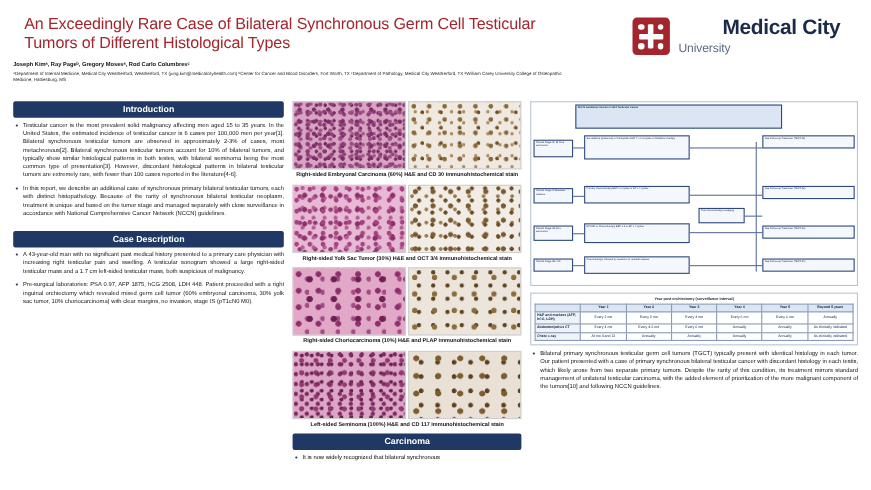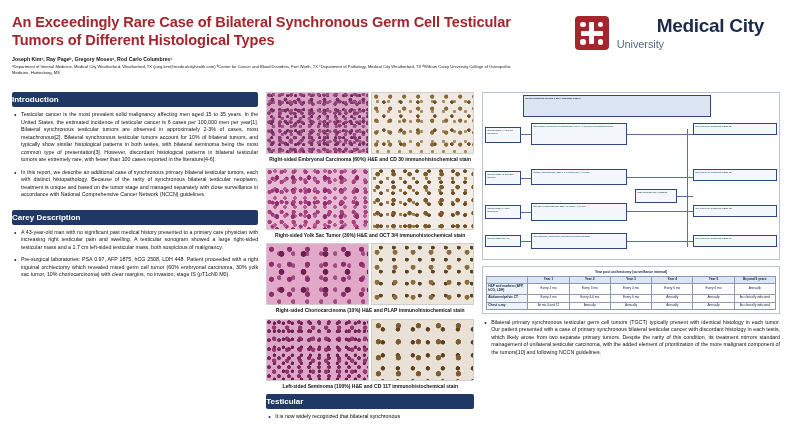--- a/index.html
+++ b/index.html
@@ -27,23 +27,23 @@
     align-items: flex-start;
     justify-content: space-between;
     height: 78px;
   }
   .header-left {
     width: 500px;
   }
   .poster-title {
     color: #a4262c;
     font-size: 14.6px;
-    font-weight: bold;
+    font-weight: normal;
     line-height: 1.22;
-    margin: 4px 0 6px 0;
+    margin: 4px 0 6px 10px;
     letter-spacing: -0.1px;
   }
   .authors {
     font-size: 5.2px;
     font-weight: bold;
     color: #111;
     line-height: 1.3;
     margin-bottom: 2px;
   }
   .affiliations {
@@ -113,21 +113,21 @@
   }
   .col-left { width: 248px; }
   .col-mid { width: 208px; }
   .col-right { width: 300px; }
 
   .section-head {
     background: #1f3864;
     color: #ffffff;
     font-size: 8px;
     font-weight: bold;
-    text-align: left;
+    text-align: center;
     padding: 3px 0;
     border-radius: 2px;
     margin-bottom: 4px;
   }
   .body-text {
     font-size: 5.3px;
     line-height: 1.42;
     color: #111;
   }
   ul.bullets {
@@ -342,21 +342,21 @@
       <div class="section-head">Introduction</div>
       <div class="body-text">
         <ul class="bullets">
           <li>Testicular cancer is the most prevalent solid malignancy affecting men aged 15 to 35 years. In the United States, the estimated incidence of testicular cancer is 6 cases per 100,000 men per year[1]. Bilateral synchronous testicular tumors are observed in approximately 2-3% of cases, most metachronous[2]. Bilateral synchronous testicular tumors account for 10% of bilateral tumors, and typically show similar histological patterns in both testes, with bilateral seminoma being the most common type of presentation[3]. However, discordant histological patterns in bilateral testicular tumors are extremely rare, with fewer than 100 cases reported in the literature[4-6].</li>
           <li>In this report, we describe an additional case of synchronous primary bilateral testicular tumors, each with distinct histopathology. Because of the rarity of synchronous bilateral testicular neoplasm, treatment is unique and based on the tumor stage and managed separately with close surveillance in accordance with National Comprehensive Cancer Network (NCCN) guidelines.</li>
         </ul>
       </div>
 
       <div class="sec-gap"></div>
 
-      <div class="section-head">Carey Description</div>
+      <div class="section-head">Case Description</div>
       <div class="body-text">
         <ul class="bullets">
           <li>A 43-year-old man with no significant past medical history presented to a primary care physician with increasing right testicular pain and swelling. A testicular sonogram showed a large right-sided testicular mass and a 1.7 cm left-sided testicular mass, both suspicious of malignancy.</li>
           <li>Pre-surgical laboratories: PSA 0.97, AFP 1875, hCG 2508, LDH 448. Patient proceeded with a right inguinal orchiectomy which revealed mixed germ cell tumor (60% embryonal carcinoma, 30% yolk sac tumor, 10% choriocarcinoma) with clear margins, no invasion, stage IS (pT1cN0 M0).</li>
         </ul>
       </div>
     </div>
 
     <div class="col-mid">
 
@@ -389,21 +389,21 @@
 
       <div class="img-block">
         <div class="img-pair">
           <div class="micro he-d"></div>
           <div class="micro ihc-d"></div>
         </div>
         <div class="caption">Left-sided Seminoma (100%)
 H&amp;E and CD 117 immunohistochemical stain</div>
       </div>
 
-      <div class="section-head">Testicular</div>
+      <div class="section-head">Carcinoma</div>
       <div class="disc-note">
         <ul class="bullets">
           <li>It is now widely recognized that bilateral synchronous</li>
         </ul>
       </div>
     </div>
 
     <div class="col-right">
 
       <div class="flow-wrap">

